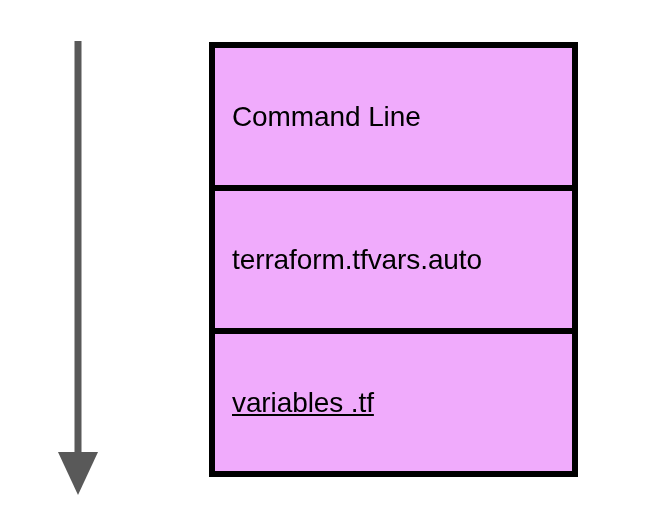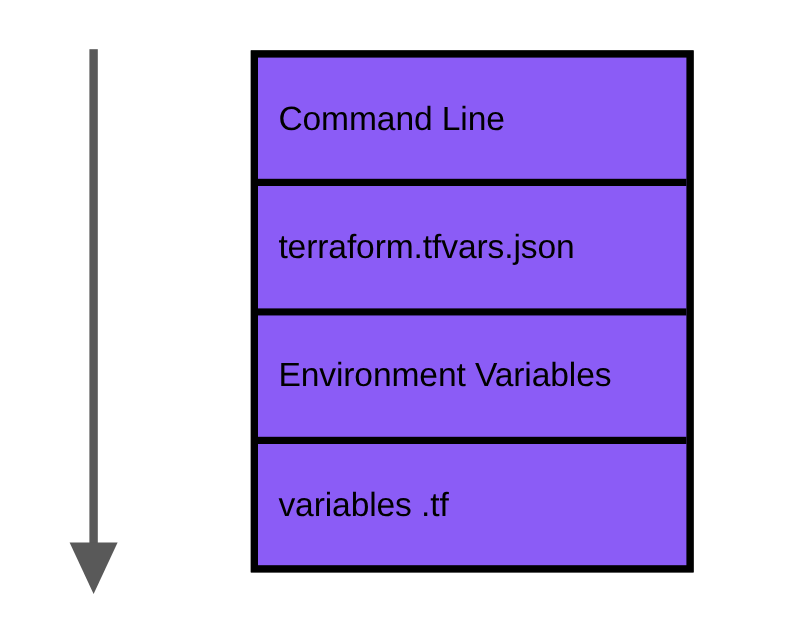--- a/index.html
+++ b/index.html
@@ -42,30 +42,31 @@
     height: 435px;  
     box-sizing: border-box;
     background: #000000;
     border: 6px solid #000000;
     display: flex;
     flex-direction: column;
   }
 
   .precedence-row {
     flex: 1 1 0;
-    background: #8b5cf6;
+    background: #f0abfc;
     display: flex;
     align-items: center;
     padding-left: 17px;
     box-sizing: border-box;
     border-bottom: 6px solid #000000;
     min-height: 0;
   }
   .precedence-row:last-child {
     border-bottom: none;
+    text-decoration: underline;
   }
 
   .precedence-label {
     font-family: "Liberation Sans", sans-serif;
     font-size: 28px;
     line-height: 1.05;
     color: #000000;
     white-space: nowrap;
     letter-spacing: -0.1px;
   }
@@ -83,27 +84,24 @@
   </svg>
 
   <div class="precedence-table">
 
     <div class="precedence-row">
       <span class="precedence-label">Command Line</span>
     </div>
 
 
     <div class="precedence-row">
-      <span class="precedence-label">terraform.tfvars.json</span>
+      <span class="precedence-label">terraform.tfvars.auto</span>
     </div>
 
 
-    <div class="precedence-row">
-      <span class="precedence-label">Environment Variables</span>
-    </div>
 
     <div class="precedence-row">
       <span class="precedence-label">variables .tf</span>
     </div>
 
   </div>
 
 </div>
 
 </body></html>

